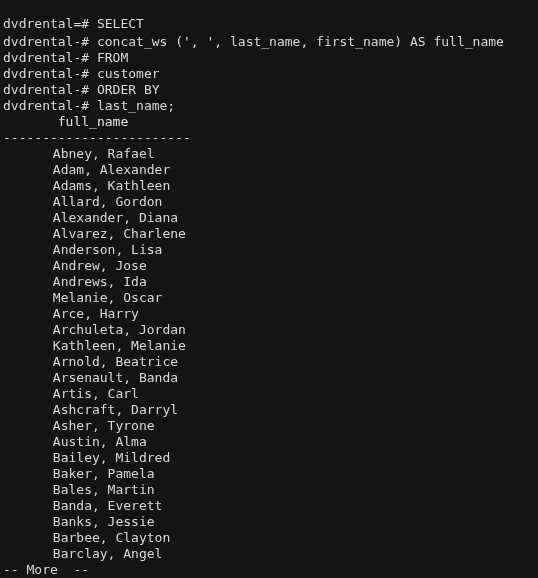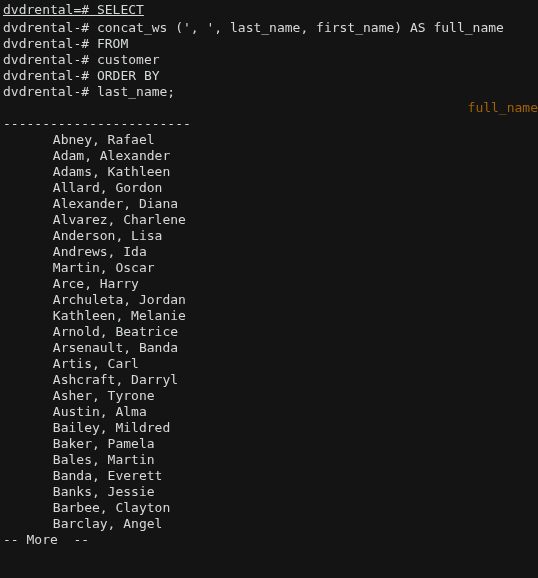--- a/index.html
+++ b/index.html
@@ -28,25 +28,25 @@
   }
   .term-line {
     white-space: pre;
     height: 16px;
     line-height: 16px;
     padding-left: 3px;
     letter-spacing: 0px;
     font-variant-ligatures: none;
   }
   .prompt-line { color: #d6dad6; }
-  .col-header  { color: #a16207; text-align: right; }
+  .col-header  { color: #e5e5e5; }
   .rule-line   { color: #d6dad6; }
   .row-line    { color: #d6dad6; padding-left: 45px; }
   .pager-line  { color: #d6dad6; }
-  #terminal > .term-line:first-child { padding-top: 2px; height: 18px; text-decoration: underline; }
+  #terminal > .term-line:first-child { padding-top: 16px; height: 18px; }
 </style>
 </head>
 <body>
 
 <div id="terminal">
 
   <div class="term-line prompt-line">dvdrental=# SELECT</div>
   <div class="term-line prompt-line">dvdrental-# concat_ws (', ', last_name, first_name) AS full_name</div>
   <div class="term-line prompt-line">dvdrental-# FROM</div>
   <div class="term-line prompt-line">dvdrental-# customer</div>
@@ -56,22 +56,23 @@
   <div class="term-line col-header">       full_name</div>
   <div class="term-line rule-line">------------------------</div>
 
   <div class="term-line row-line"> Abney, Rafael</div>
   <div class="term-line row-line"> Adam, Alexander</div>
   <div class="term-line row-line"> Adams, Kathleen</div>
   <div class="term-line row-line"> Allard, Gordon</div>
   <div class="term-line row-line"> Alexander, Diana</div>
   <div class="term-line row-line"> Alvarez, Charlene</div>
   <div class="term-line row-line"> Anderson, Lisa</div>
+  <div class="term-line row-line"> Andrew, Jose</div>
   <div class="term-line row-line"> Andrews, Ida</div>
-  <div class="term-line row-line"> Martin, Oscar</div>
+  <div class="term-line row-line"> Melanie, Oscar</div>
   <div class="term-line row-line"> Arce, Harry</div>
   <div class="term-line row-line"> Archuleta, Jordan</div>
   <div class="term-line row-line"> Kathleen, Melanie</div>
   <div class="term-line row-line"> Arnold, Beatrice</div>
   <div class="term-line row-line"> Arsenault, Banda</div>
   <div class="term-line row-line"> Artis, Carl</div>
   <div class="term-line row-line"> Ashcraft, Darryl</div>
   <div class="term-line row-line"> Asher, Tyrone</div>
   <div class="term-line row-line"> Austin, Alma</div>
   <div class="term-line row-line"> Bailey, Mildred</div>

